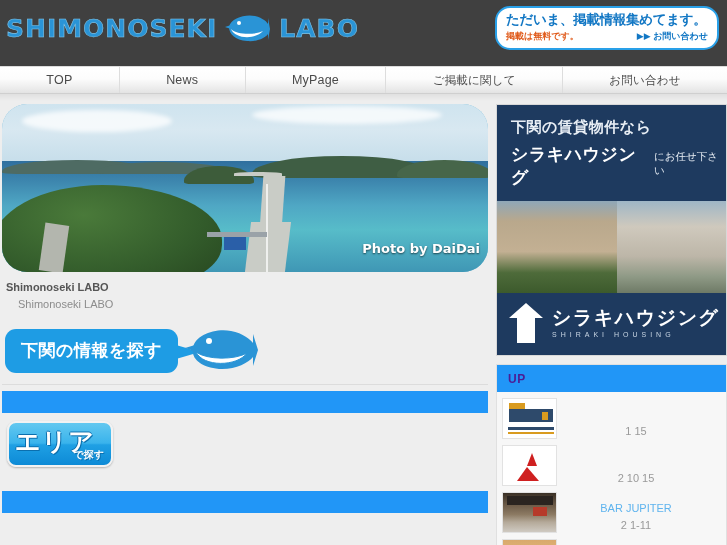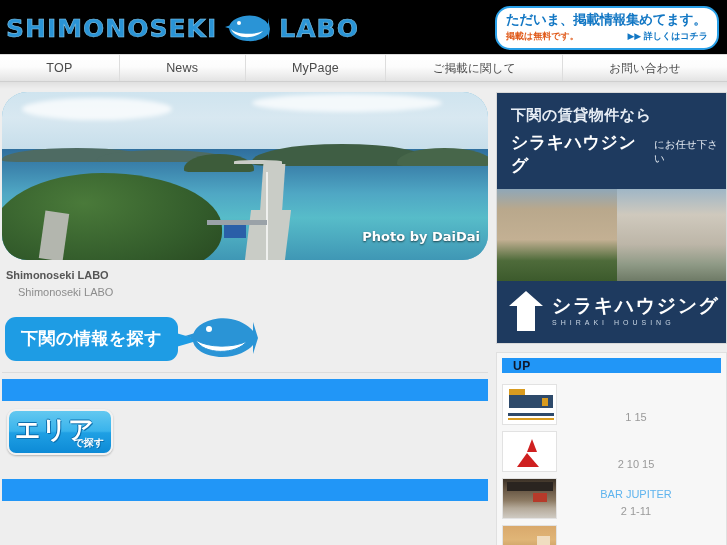--- a/index.html
+++ b/index.html
@@ -5,21 +5,21 @@
   * { box-sizing: border-box; margin: 0; padding: 0; }
   html, body {
     width: 727px; height: 545px;
     background: #eeeeee;
     font-family: "Liberation Sans", "DejaVu Sans", sans-serif;
     overflow: hidden;
   }
   .page { position: relative; width: 727px; height: 545px; background: #eeeeee; }
 
   
-  .header { position: relative; height: 54px; background: #000000; }
+  .header { position: relative; height: 66px; background: #404040; }
   .logo { position: absolute; left: 6px; top: 8px; display: flex; align-items: center; height: 40px; }
   .logo-text {
     font-family: "DejaVu Sans", sans-serif;
     font-size: 25px; font-weight: bold; letter-spacing: 1px;
     color: #2a94d6;
     -webkit-text-stroke: 0.6px #7fc4e8;
   }
   .logo-fish { display: inline-block; width: 46px; height: 30px; margin: 0 8px; position: relative; }
 
   .promo-banner {
@@ -162,23 +162,23 @@
   .ad-photo-a { flex: 1.1; background: linear-gradient(to bottom, #8fa7b8 0%, #b9a88c 22%, #c3b093 55%, #4e6b3a 78%, #3c5a2c 100%); }
   .ad-photo-b { flex: 1; background: linear-gradient(to bottom, #9fb6c6 0%, #cfc9bd 28%, #bdb6a8 60%, #8f9a86 82%, #6e7a66 100%); }
   .ad-logo { display: flex; align-items: center; padding: 10px 6px 12px 12px; }
   .ad-house { width: 34px; height: 40px; position: relative; flex: none; }
   .ad-logo-texts { margin-left: 9px; }
   .ad-logo-main { color: #ffffff; font-size: 19px; font-weight: bold; letter-spacing: 1.5px; line-height: 1; }
   .ad-logo-sub { color: #c9d6e4; font-size: 7px; letter-spacing: 4px; margin-top: 4px; }
 
   .up-panel { width: 231px; margin-top: 8px; background: #f7f7f7; border: 1px solid #e0e0e0; }
   .up-head {
-    margin: 5px; height: 15px; background: #2196f7;
+    height: 27px; background: #2196f7;
     display: flex; align-items: center; padding-left: 11px;
-    color: #0f172a; font-size: 12px; font-weight: bold; letter-spacing: 0.5px;
+    color: #4c1d95; font-size: 12px; font-weight: bold; letter-spacing: 0.5px;
   }
   .up-list { padding: 0 5px 4px 5px; }
   .up-item { display: flex; align-items: flex-end; height: 47px; }
   .up-thumb { width: 55px; height: 41px; flex: none; background: #ffffff; border: 1px solid #e2e2e2; position: relative; overflow: hidden; }
   .up-info { flex: 1; text-align: center; padding-right: 6px; }
   .up-name { font-size: 11px; color: #5fb4ee; line-height: 1.5; }
   .up-addr { font-size: 11px; color: #9a9a9a; line-height: 1.5; }
 
   
   .th-take { background: #ffffff; }
@@ -217,21 +217,21 @@
           <path d="M0 14 L6 12 L6 16 Z" fill="#2a94d6"></path>
         </svg>
       </span>
       <span class="logo-text">LABO</span>
     </div>
 
     <div class="promo-banner">
       <div class="promo-main">ただいま、掲載情報集めてます。</div>
       <div class="promo-sub-row">
         <span class="promo-sub">掲載は無料です。</span>
-        <span class="promo-link">▶▶ 詳しくはコチラ</span>
+        <span class="promo-link">▶▶ お問い合わせ</span>
       </div>
     </div>
   </div>
 
   <div class="nav">
     <div class="nav-item">TOP</div>
     <div class="nav-item">News</div>
     <div class="nav-item">MyPage</div>
     <div class="nav-item jp">ご掲載に関して</div>
     <div class="nav-item jp">お問い合わせ</div>

